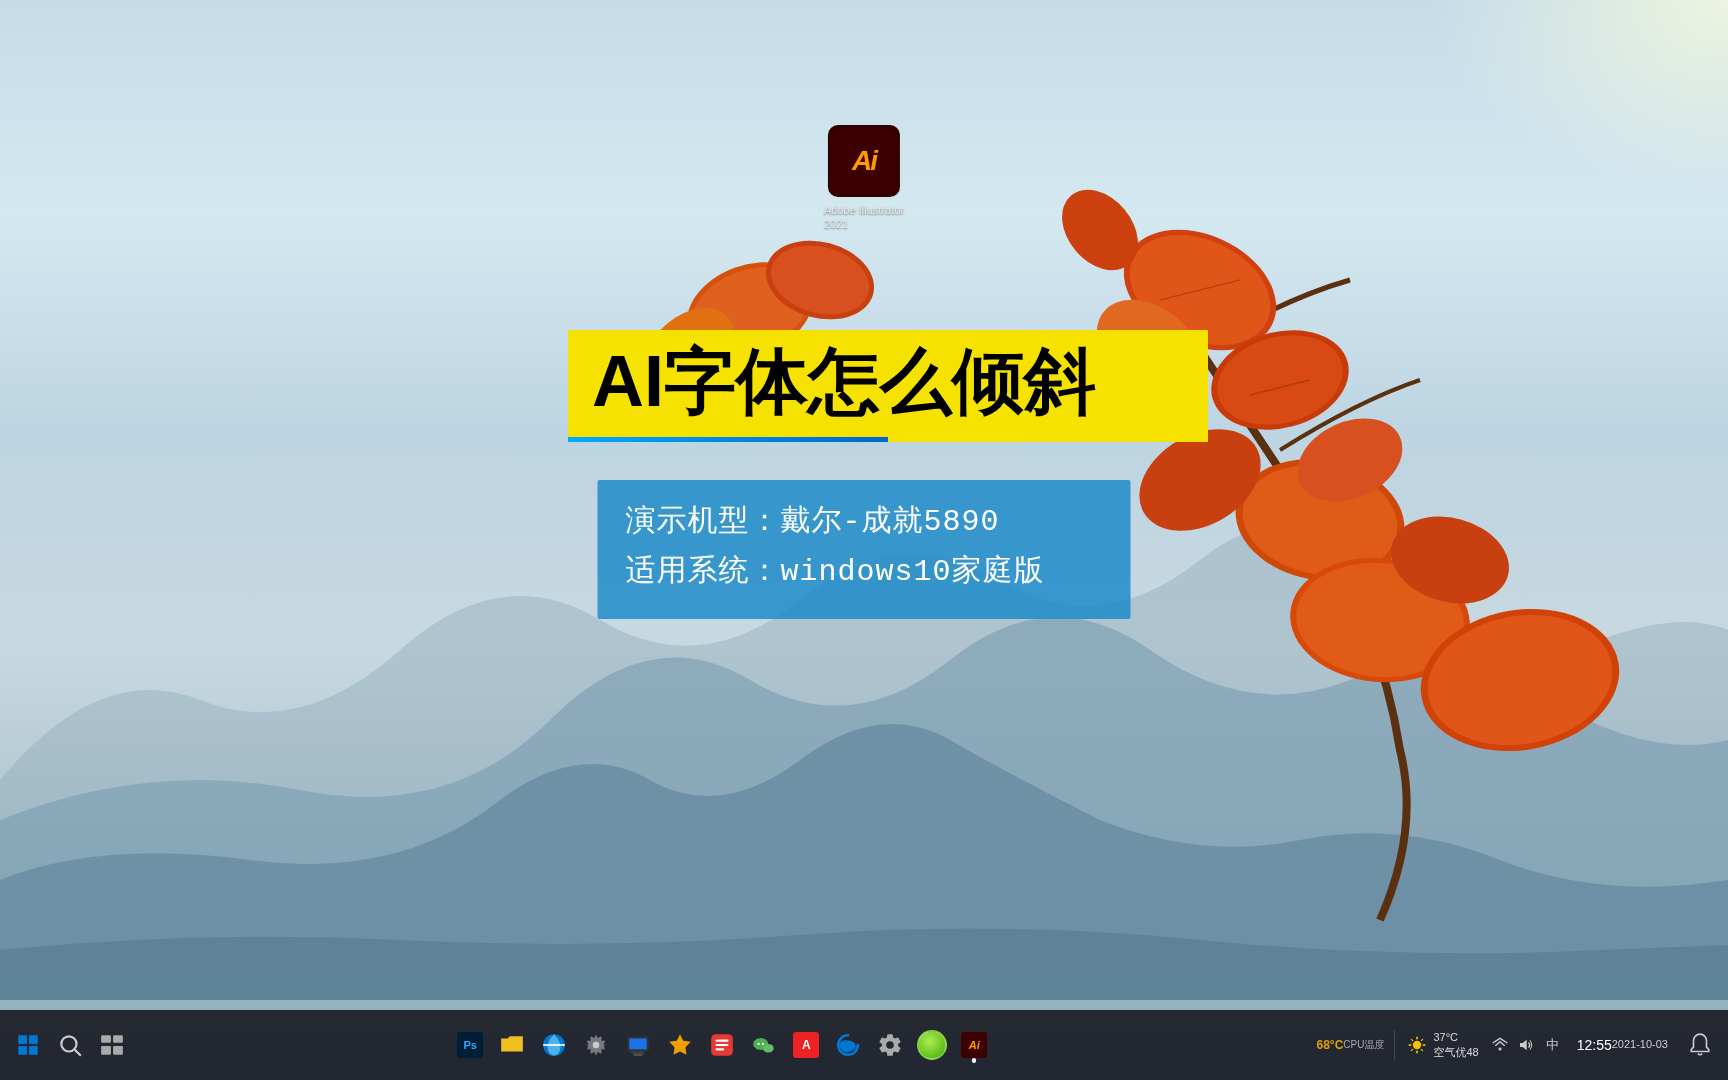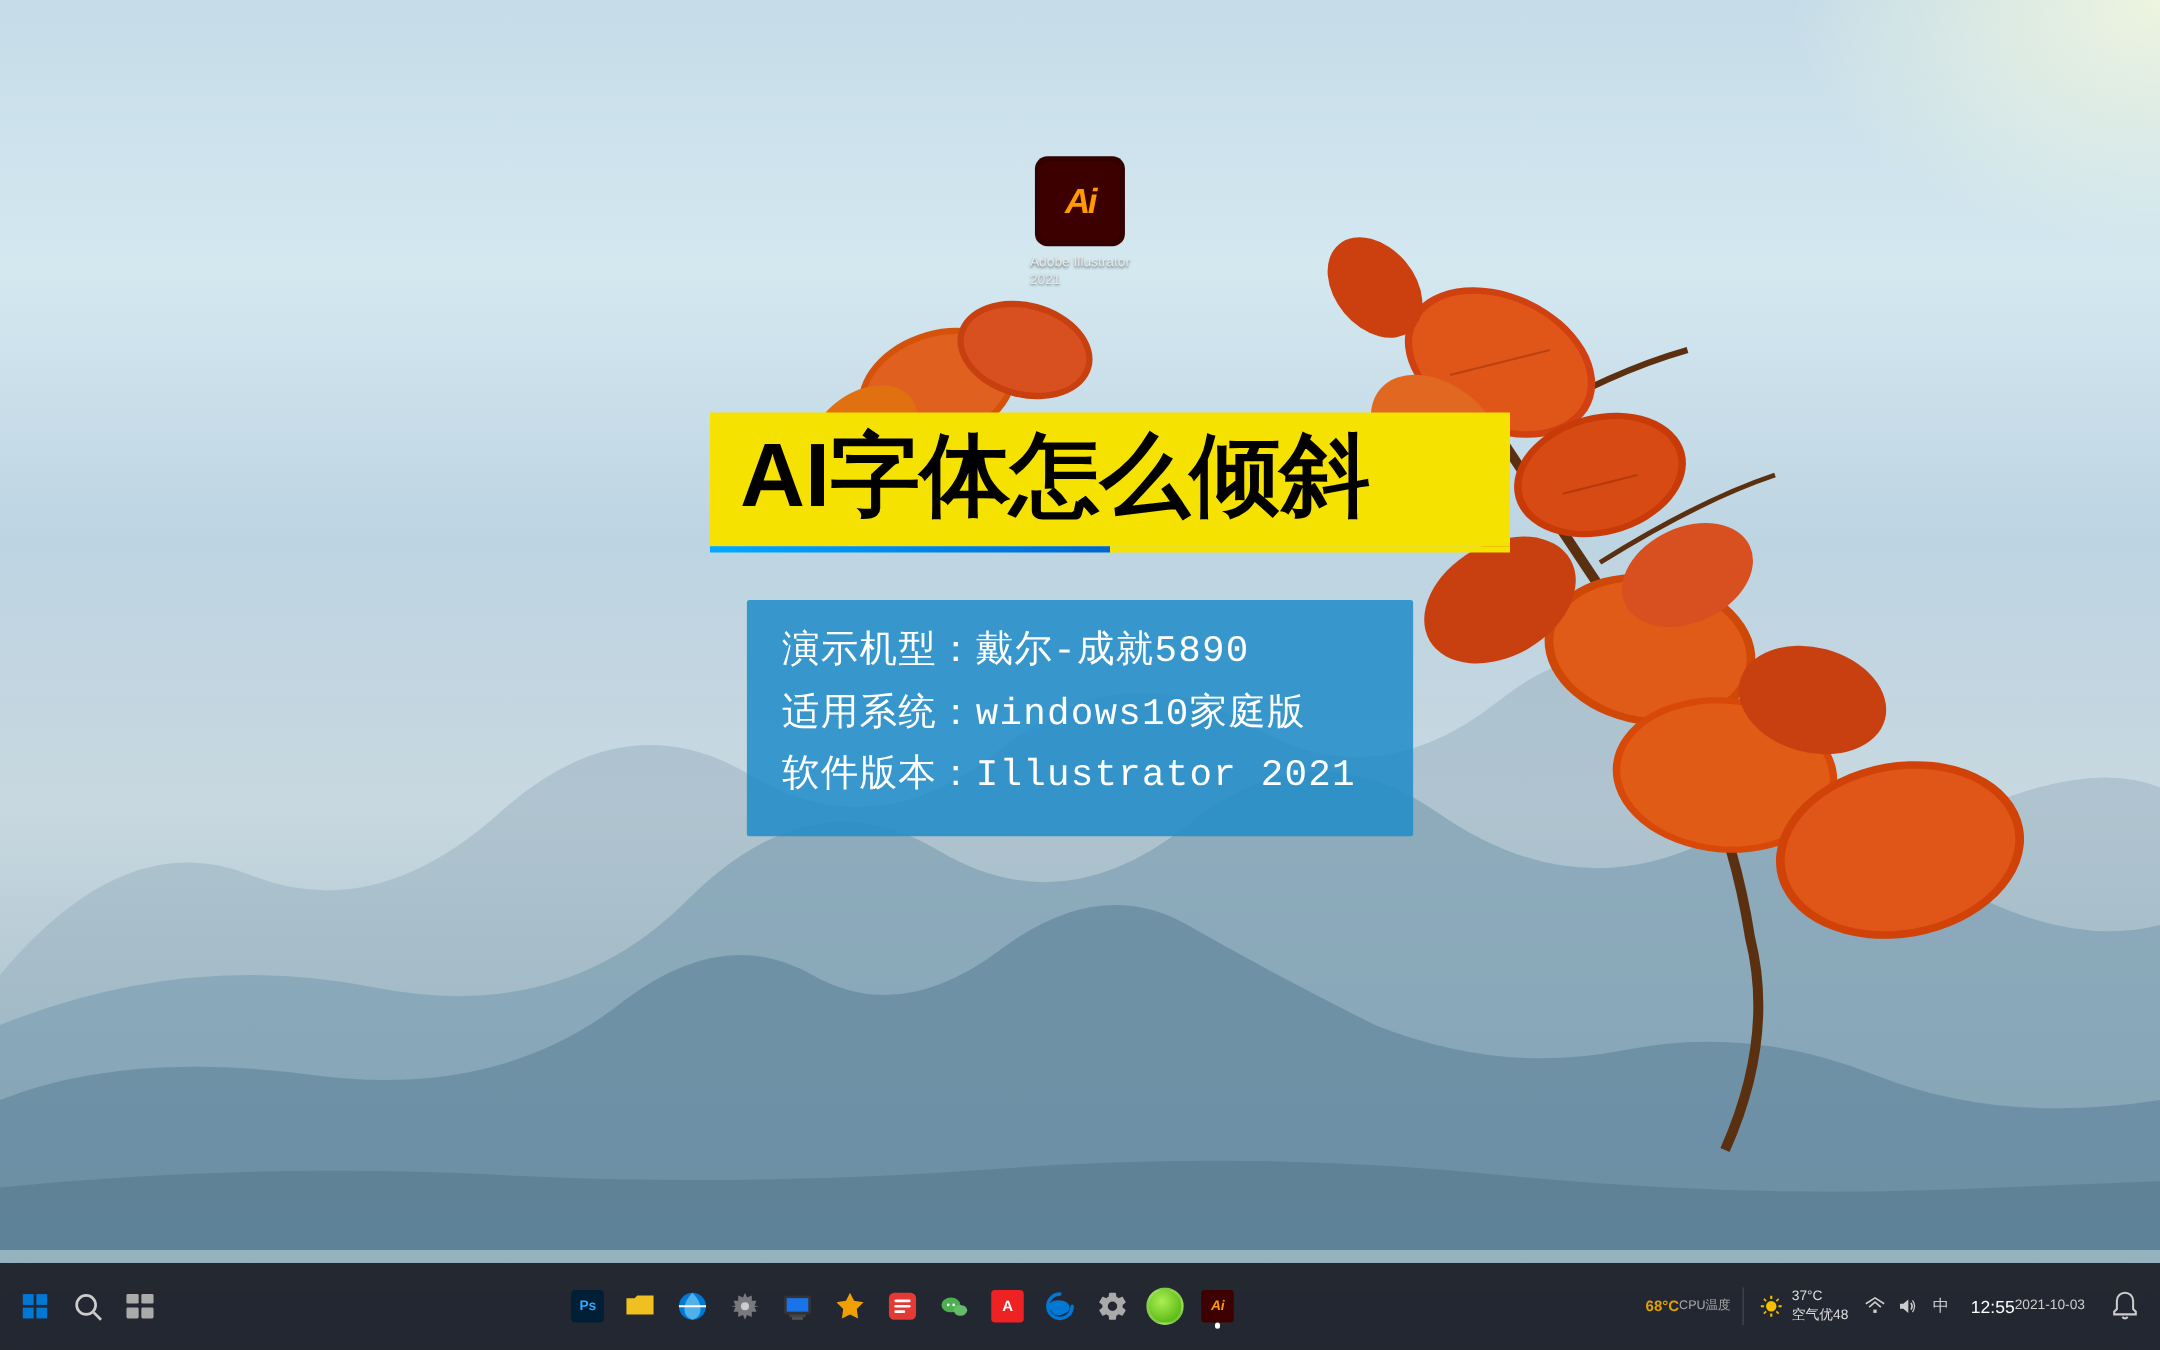--- a/index.html
+++ b/index.html
@@ -363,21 +363,20 @@
 <div class="title-banner">
   <div class="title-yellow">
     <span class="title-yellow-text">AI字体怎么倾斜</span>
   </div>
   <div class="title-underline"></div>
 </div>
 
 <div class="info-box">
   <div class="info-line">演示机型：戴尔-成就5890</div>
   <div class="info-line">适用系统：windows10家庭版</div>
-  <div class="info-line">软件版本：Illustrator 2021</div>
 </div>
 
 <div class="taskbar">
 
   <div class="taskbar-icon">
     <svg viewBox="0 0 24 24" fill="none" xmlns="http://www.w3.org/2000/svg">
       <rect x="3" y="3" width="8" height="8" fill="#0078d4"></rect>
       <rect x="13" y="3" width="8" height="8" fill="#0078d4"></rect>
       <rect x="3" y="13" width="8" height="8" fill="#0078d4"></rect>
       <rect x="13" y="13" width="8" height="8" fill="#0078d4"></rect>

